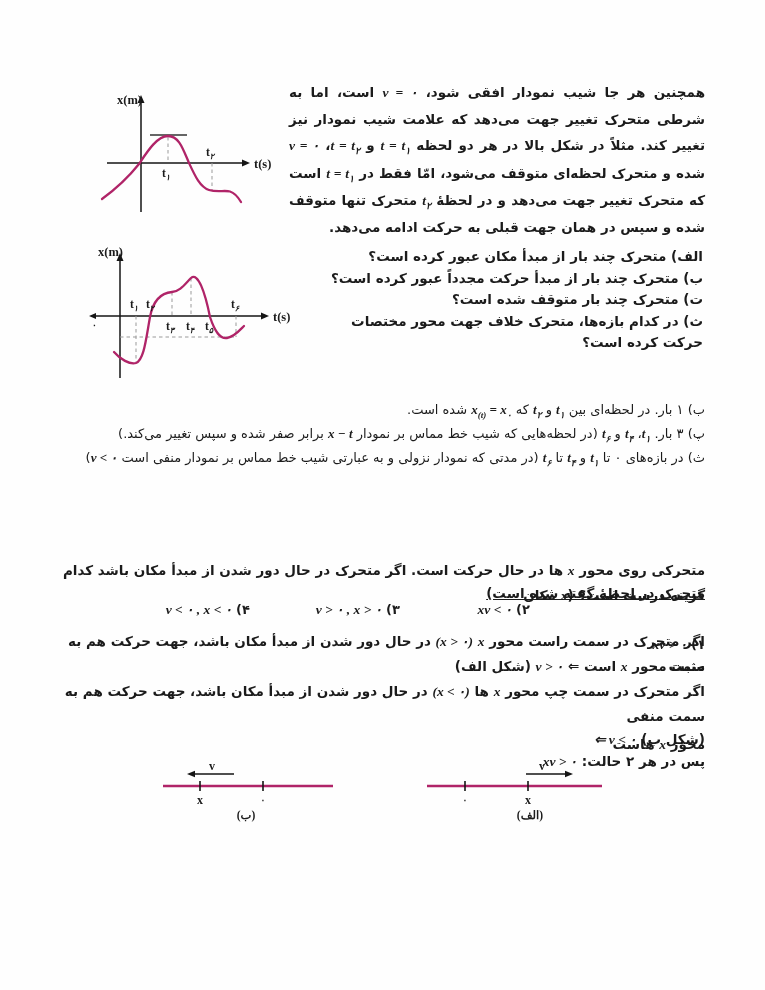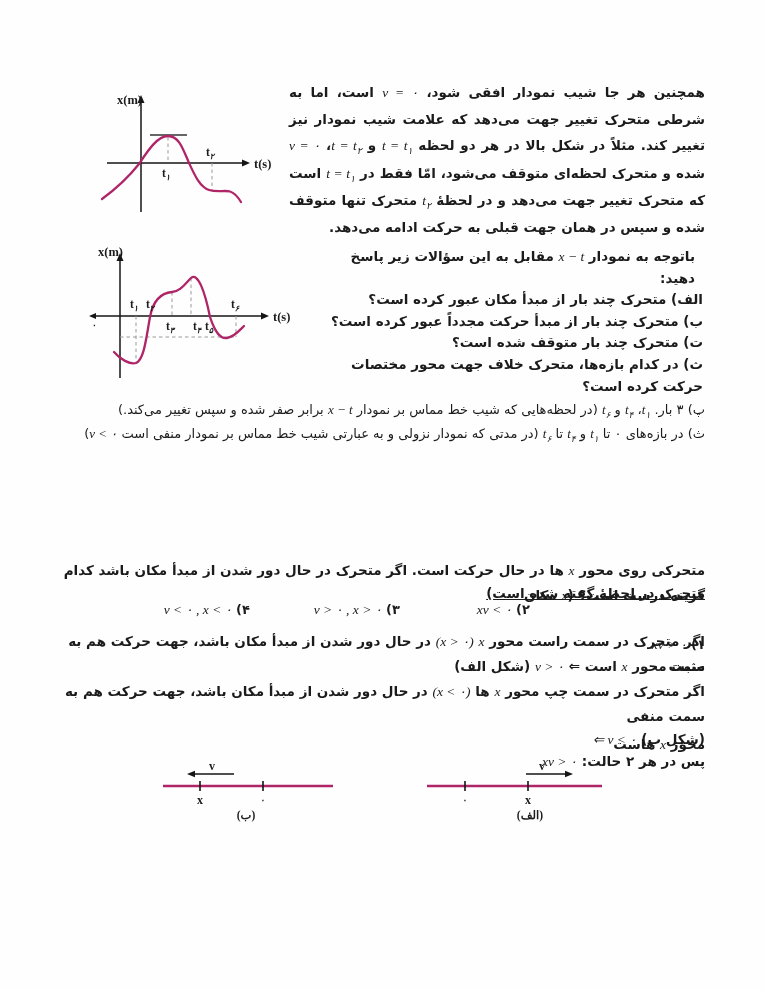--- a/index.html
+++ b/index.html
@@ -10,21 +10,21 @@
   .abs{position:absolute;}
   .rtl{direction:rtl;text-align:right;}
   .ltr{direction:ltr;}
   .bold{font-weight:700;}
   .para{font-size:13.5px;line-height:26.2px;}
   .qline{font-size:13.5px;line-height:21.6px;}
   .aline{font-size:13px;line-height:23.8px;font-weight:400;}
   .eline{font-size:13.5px;line-height:25px;}
   .fml{
     direction:ltr;unicode-bidi:isolate;
-    font-family:"Liberation Serif",serif;font-style:italic;font-weight:400;
+    font-family:"Liberation Serif",serif;font-style:italic;font-weight:700;
     white-space:nowrap;
   }
   .fml sub{font-size:0.7em;font-style:italic;line-height:0;}
   .opt{white-space:nowrap;font-size:13px;}
   .opt .fml{font-size:13.5px;}
   .opt-num{font-weight:700;font-style:normal;font-family:"DejaVu Sans",sans-serif;font-size:13px;}
   .graph-label{
     position:absolute;font-family:"Liberation Serif",serif;font-weight:700;
     font-size:11.5px;font-style:normal;white-space:nowrap;
   }
@@ -83,34 +83,34 @@
 
     <path class="curve" d="M28,112 C34,119 44,125 50,123 C58,120 60,99 64,77 C67,61 75,53 86,52 C94,51.5 99,44 105,38 C112,32 119,52 124,77 C129,92 134,99 141,98 C148,97 153,91 158,86"></path>
 
     <text x="12" y="16" font-size="12.5">x(m)</text>
     <text x="187" y="81" font-size="12.5">t(s)</text>
     <text x="6" y="88" font-size="9">۰</text>
   </svg>
   <span class="graph-label" style="left:44px;top:58px;"><span class="fml">t<sub>۱</sub></span></span>
   <span class="graph-label" style="left:60px;top:58px;"><span class="fml">t<sub>۲</sub></span></span>
   <span class="graph-label" style="left:80px;top:80px;"><span class="fml">t<sub>۳</sub></span></span>
-  <span class="graph-label" style="left:100px;top:80px;margin-left:7px;"><span class="fml">t<sub>۴</sub></span></span>
+  <span class="graph-label" style="left:100px;top:80px;"><span class="fml">t<sub>۴</sub></span></span>
   <span class="graph-label" style="left:119px;top:80px;"><span class="fml">t<sub>۵</sub></span></span>
   <span class="graph-label" style="left:145px;top:58px;"><span class="fml">t<sub>۶</sub></span></span>
 </div>
 
 <div class="abs rtl bold" style="top:246px;right:62px;width:380px;">
-  <div class="qline" style="padding-right:8px;">باتوجه به نمودار <span class="fml">x − t</span> مقابل به این سؤالات زیر پاسخ دهید:</div>
   <div class="qline">الف) متحرک چند بار از مبدأ مکان عبور کرده است؟</div>
   <div class="qline">ب) متحرک چند بار از مبدأ حرکت مجدداً عبور کرده است؟</div>
   <div class="qline">ت) متحرک چند بار متوقف شده است؟</div>
   <div class="qline">ث) در کدام بازه‌ها، متحرک خلاف جهت محور مختصات حرکت کرده است؟</div>
 </div>
 
 <div class="abs rtl" style="top:398px;right:60px;left:58px;">
+  <div class="aline">ب) ۱ بار. در لحظه‌ای بین <span class="fml">t<sub>۱</sub></span> و <span class="fml">t<sub>۲</sub></span> که <span class="fml">x<sub>(t)</sub> = x<sub>۰</sub></span> شده است.</div>
   <div class="aline">پ) ۳ بار. <span class="fml">t<sub>۱</sub></span>، <span class="fml">t<sub>۴</sub></span> و <span class="fml">t<sub>۶</sub></span> (در لحظه‌هایی که شیب خط مماس بر نمودار <span class="fml">x − t</span> برابر صفر شده و سپس تغییر می‌کند.)</div>
   <div class="aline">ث) در بازه‌های ۰ تا <span class="fml">t<sub>۱</sub></span> و <span class="fml">t<sub>۴</sub></span> تا <span class="fml">t<sub>۶</sub></span> (در مدتی که نمودار نزولی و به عبارتی شیب خط مماس بر نمودار منفی است <span class="fml">v &lt; ۰</span>)</div>
 </div>
 
 <div class="abs rtl bold eline" style="top:558px;right:60px;left:60px;">متحرکی روی محور <span class="fml">x</span> ها در حال حرکت است. اگر متحرک در حال دور شدن از مبدأ مکان باشد کدام گزینه درست است؟ (<span class="fml">x</span> مکان</div>
 <div class="abs rtl bold eline" style="top:581px;right:60px;left:60px;text-decoration:underline;">متحرک در لحظهٔ گفته شده است)</div>
 
 <div class="abs opt ltr" style="top:636px;right:60px;">
   <span class="fml">xv &gt; ۰</span>
   <span class="opt-num">(۱</span>

